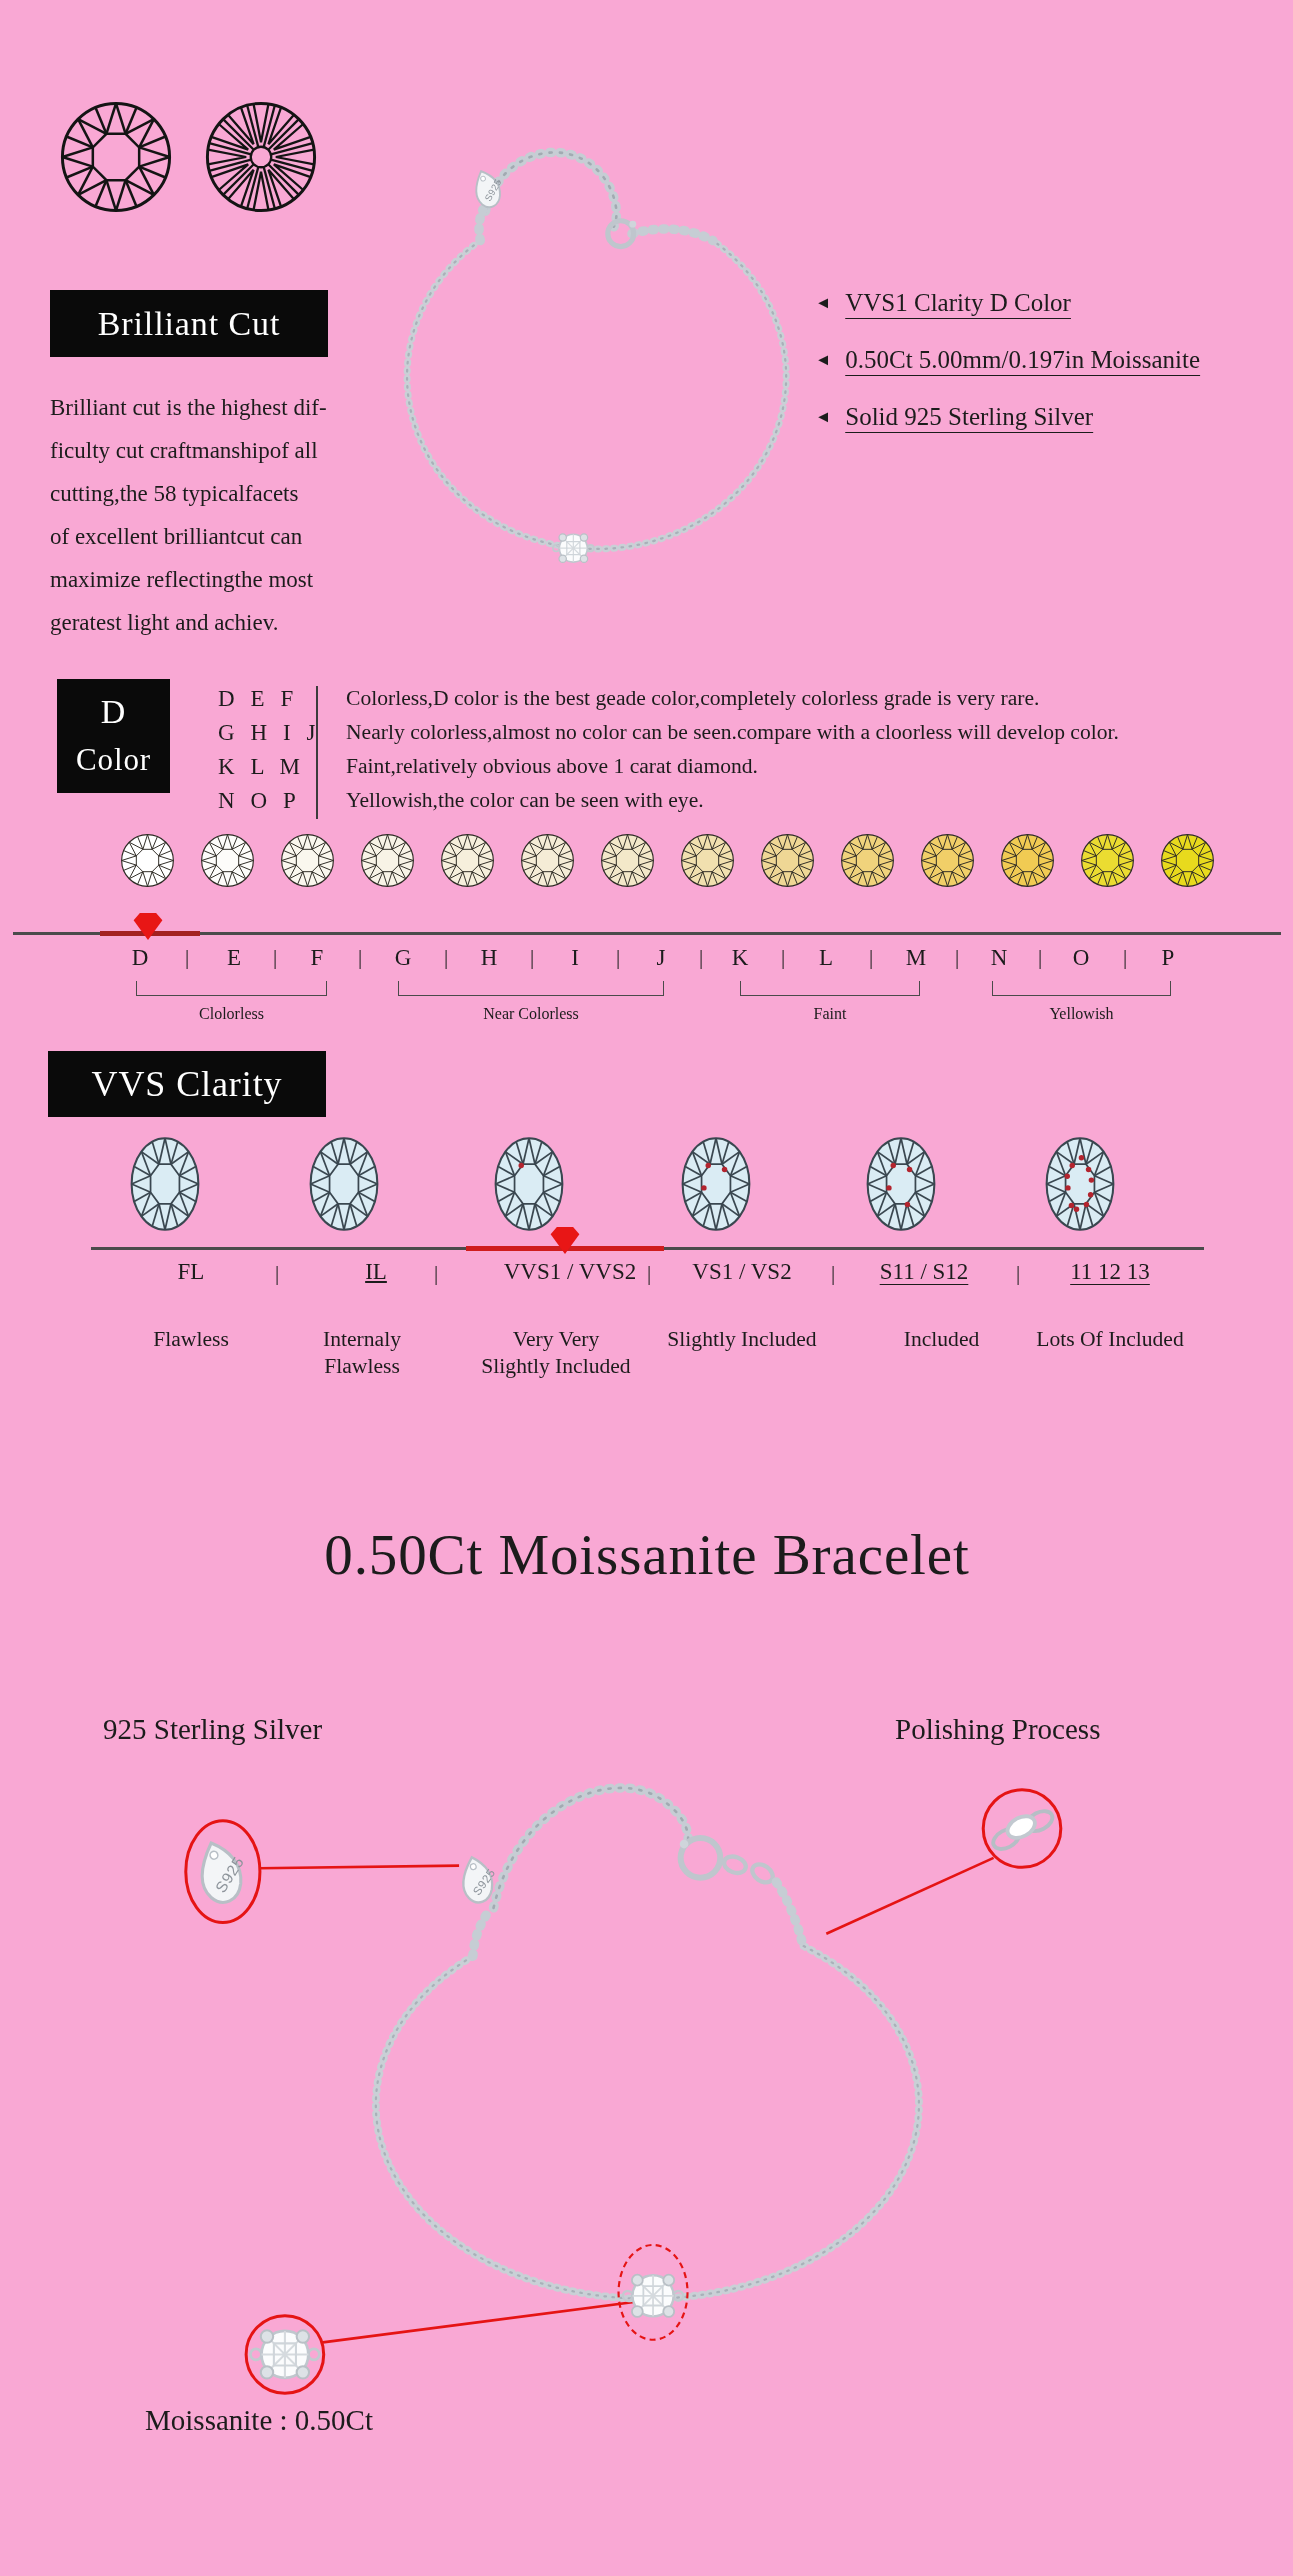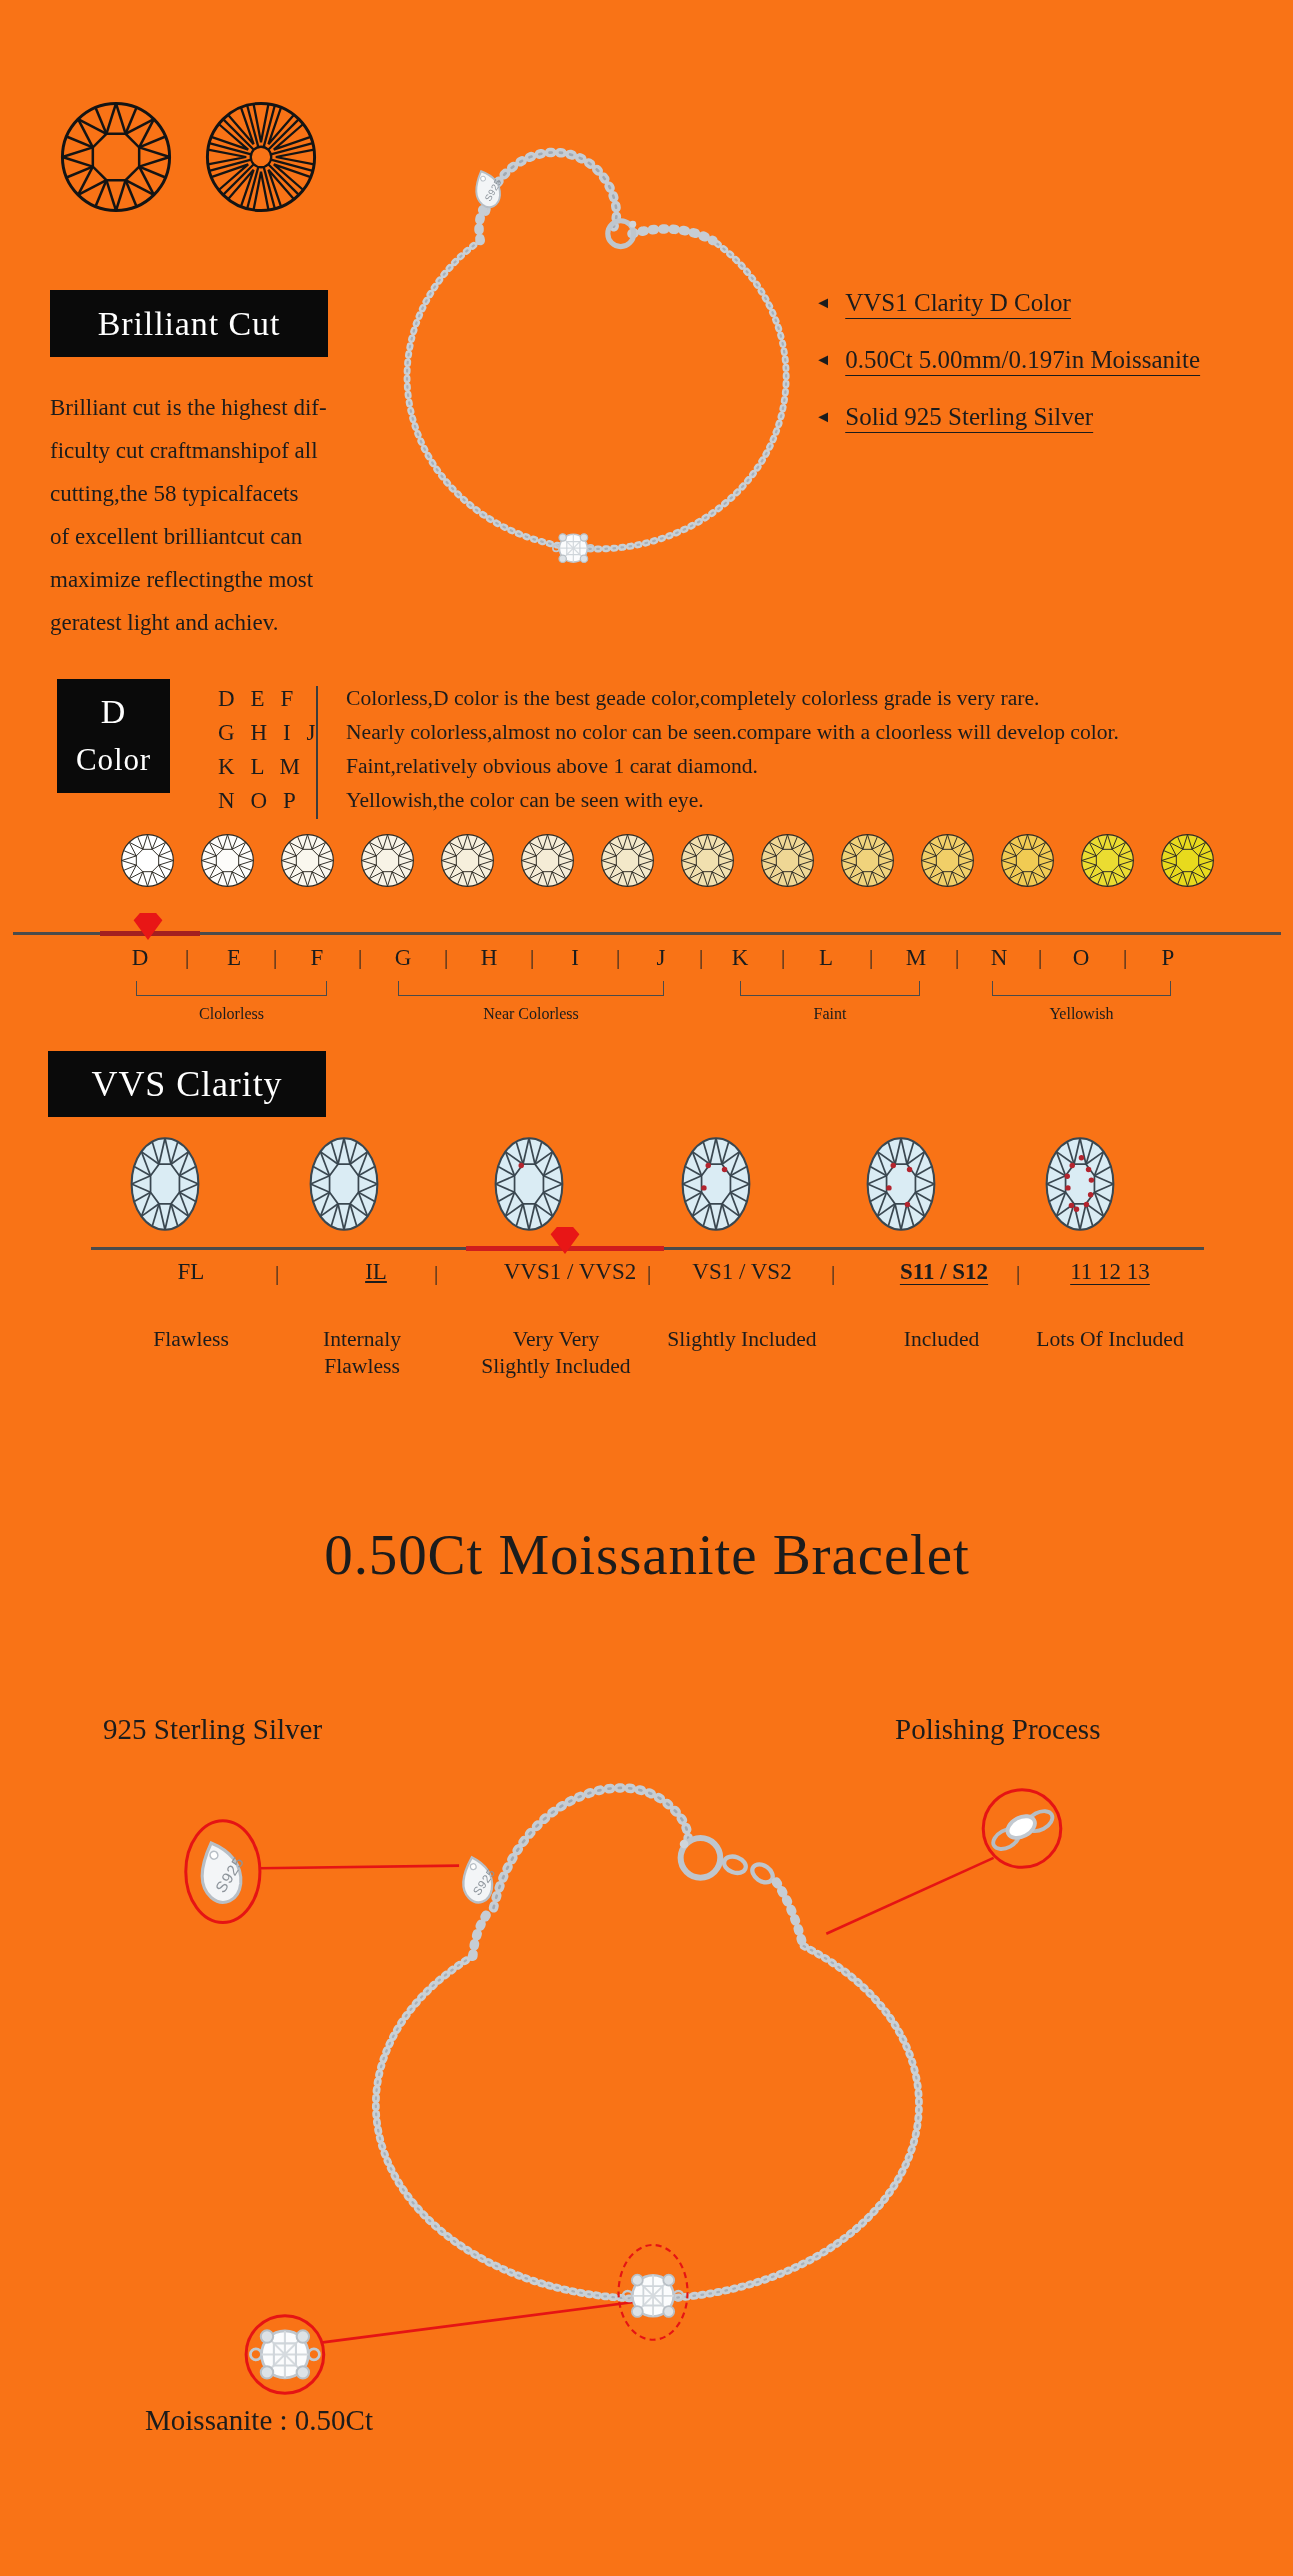--- a/index.html
+++ b/index.html
@@ -1,16 +1,16 @@
 <!DOCTYPE html>
 <html style="font-size:14px"><head>
 <meta charset="utf-8">
 <style>
   html,body{margin:0;padding:0;background:#fff;}
-  .page{position:relative;width:1294px;height:2576px;background:#f97316;overflow:hidden;
+  .page{position:relative;width:1294px;height:2576px;background:#f9a8d4;overflow:hidden;
         font-family:"Liberation Serif",serif;color:#1c1c1c;}
   .abs{position:absolute;}
   .blackbox{position:absolute;background:#0a0a0a;color:#ffffff;display:flex;flex-direction:column;
             align-items:center;justify-content:center;letter-spacing:0.9px;}
   .hero-label{left:50px;top:290px;width:278px;height:67px;font-size:34px;}
   .para{left:50px;top:386px;width:405px;font-size:23px;line-height:43px;white-space:nowrap;}
   .bullets{left:815px;top:274px;}
   .bullet-row{display:flex;align-items:center;height:57px;white-space:nowrap;}
   .arrow{font-size:16.4px;margin-right:14px;}
   .bullet-text{font-size:25px;text-decoration:underline;text-underline-offset:7px;text-decoration-thickness:1.3px;}
@@ -888,21 +888,21 @@
   <div id="vvs-seg" class="h-seg" style="left: 466px; top: 1246px; width: 198px; background: rgb(207, 29, 29);"></div>
   <svg class="marker" style="left:547px;top:1226px" viewBox="-20 -17 40 34">
     <polygon class="mkfill" points="-16,-8 -9,-16 9,-16 16,-8 0,14"></polygon>
   </svg>
 
   <div id="clarity-scale" class="abs clarity-scale">
       <div class="clarity-label" style="left: 191px;">FL</div>
       <div class="clarity-label" style="left: 376px; text-decoration: underline;">IL</div>
       <div class="clarity-label" style="left: 570px;">VVS1 / VVS2</div>
       <div class="clarity-label" style="left: 742px;">VS1 / VS2</div>
-      <div class="clarity-label u" style="left: 944px; font-weight: bold;">S11 / S12</div>
+      <div class="clarity-label u" style="left: 924px;">S11 / S12</div>
       <div class="clarity-label u" style="left: 1110px;">11 12 13</div>
       <div class="scale-sep" style="left: 277px; top: 1.7px;">|</div>
       <div class="scale-sep" style="left: 436px; top: 1.7px;">|</div>
       <div class="scale-sep" style="left: 649px; top: 1.7px;">|</div>
       <div class="scale-sep" style="left: 833px; top: 1.7px;">|</div>
       <div class="scale-sep" style="left: 1018px; top: 1.7px;">|</div>
     </div>
   <div id="clarity-descs" class="abs clarity-descs">
       <div class="clarity-desc" style="left: 191px;">Flawless</div>
       <div class="clarity-desc" style="left: 362px;">Internaly

